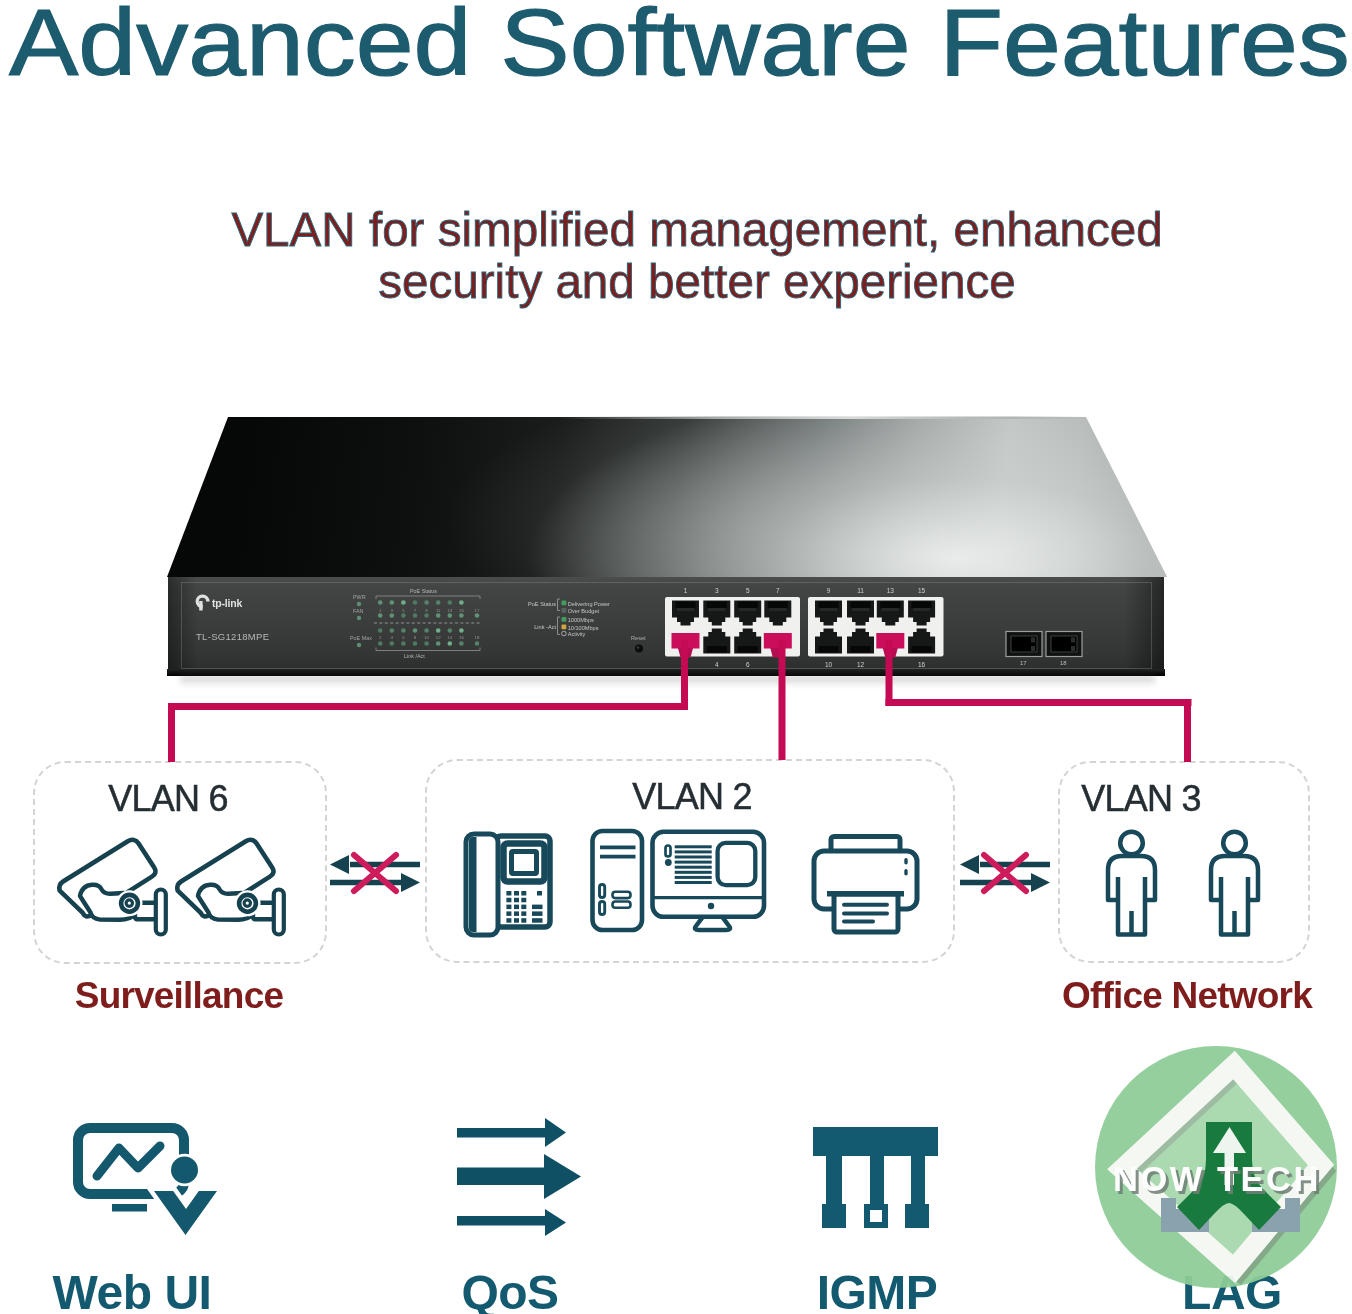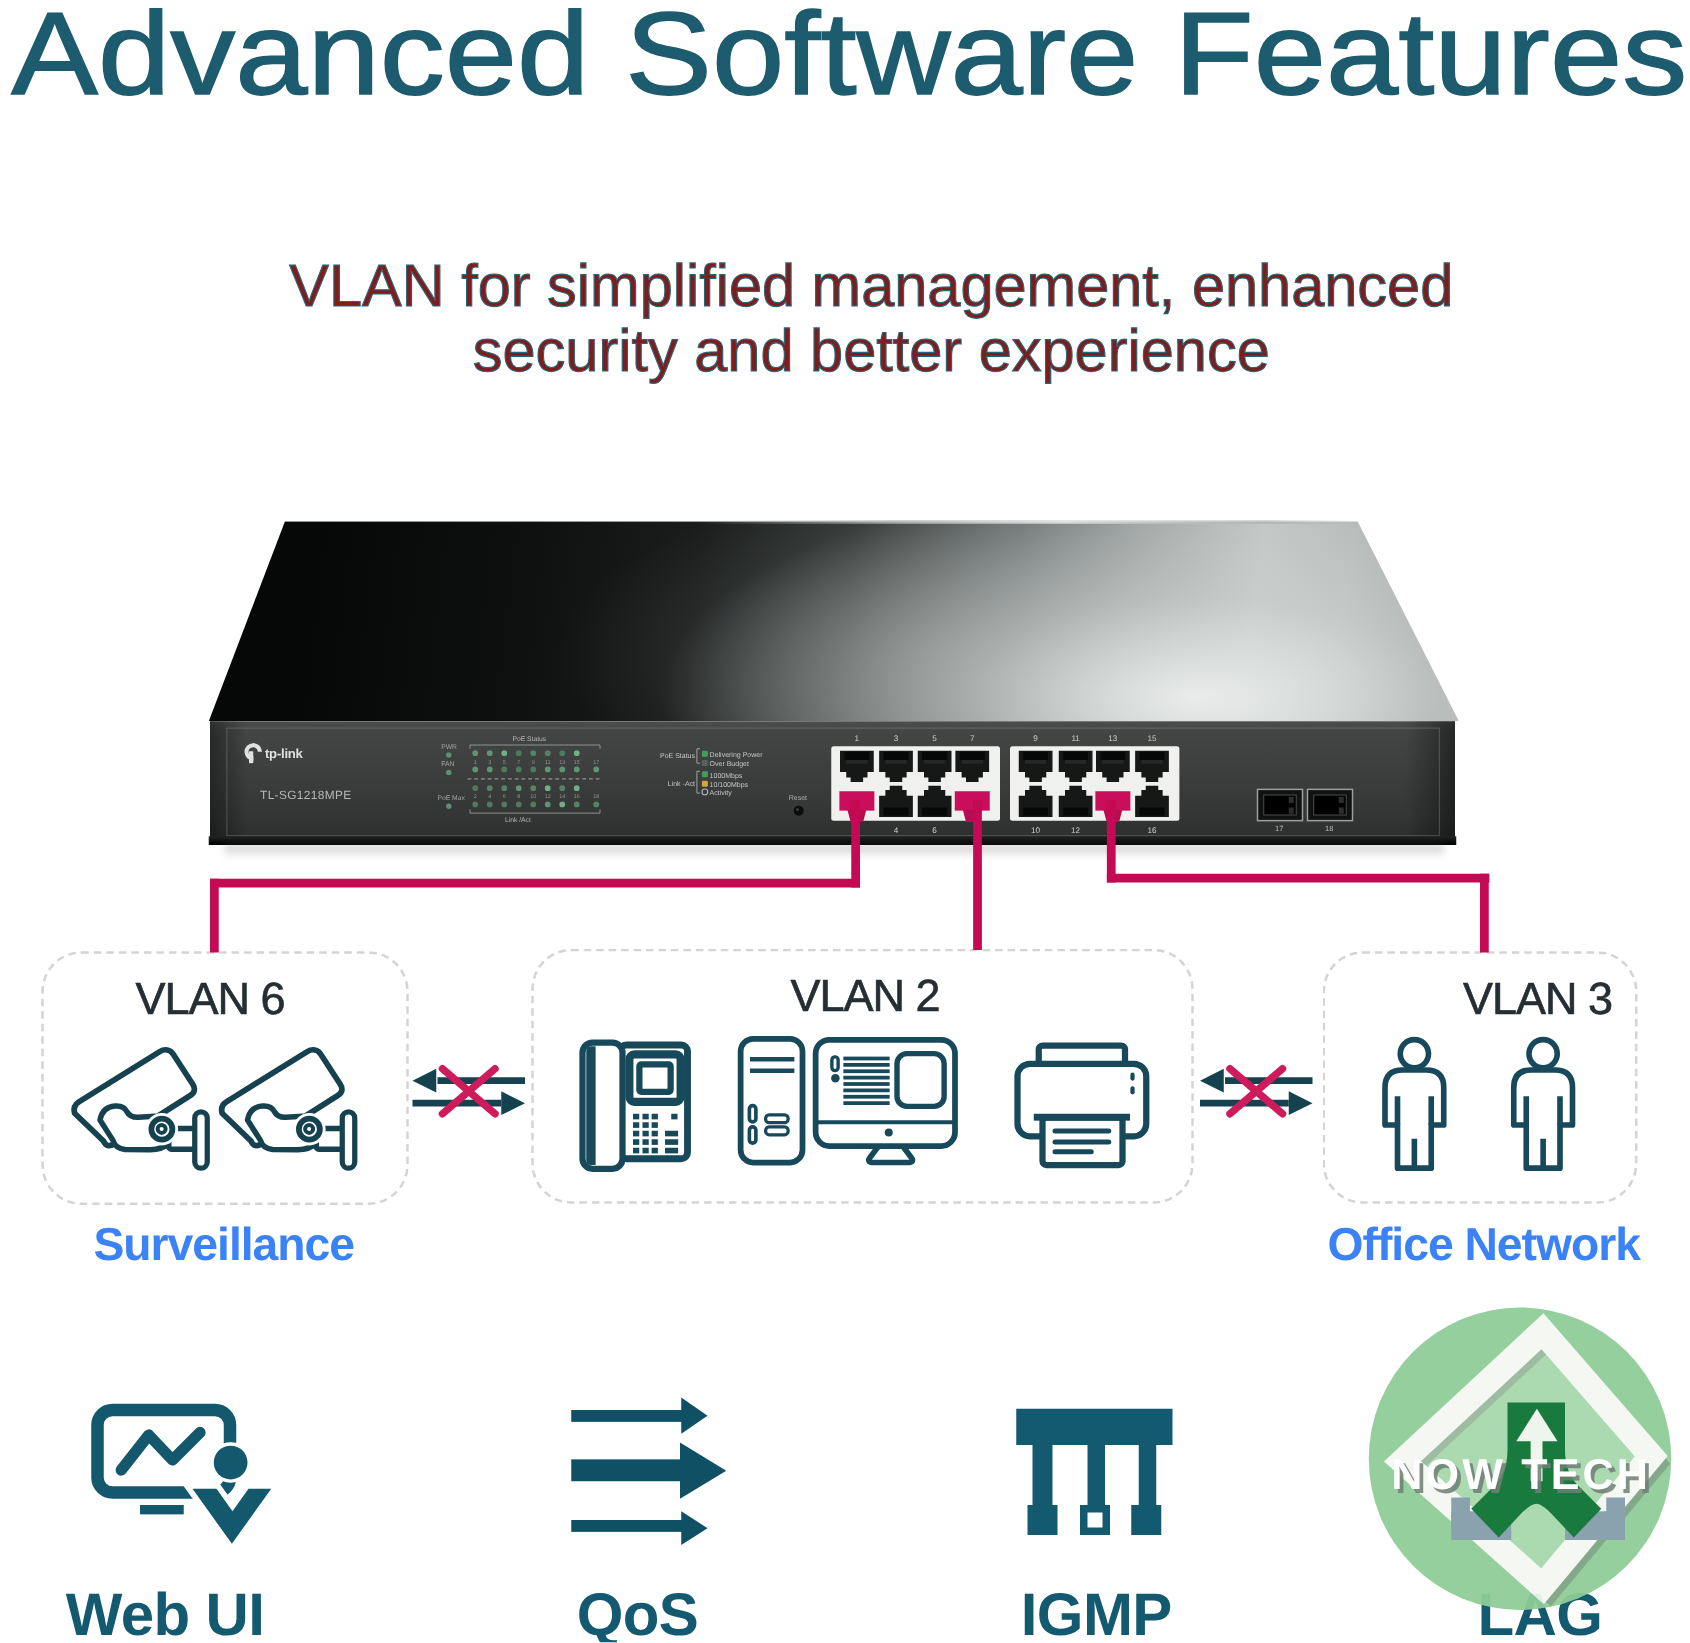--- a/index.html
+++ b/index.html
@@ -18,31 +18,31 @@
        radial-gradient(ellipse 430px 175px at 79% 88%, rgba(236,239,238,.95) 0%, rgba(208,212,211,.6) 45%, rgba(160,165,164,0) 100%),
        radial-gradient(ellipse 300px 130px at 58% 65%, rgba(130,136,135,.35) 0%, rgba(130,136,135,0) 100%),
        linear-gradient(96.5deg, #060707 8%, #0e0f0f 25%, #1b1d1d 39%, #343837 51%, #646b6a 64%, #9ba1a0 74%, #c0c5c4 83%, #b4b9b8 90%, #9aa09f 97%);}
   #swFace{left:168px;top:577px;width:996px;height:96px;
      background:linear-gradient(90deg, rgba(0,0,0,.40) 0%, rgba(0,0,0,0) 3%, rgba(0,0,0,0) 96%, rgba(0,0,0,.45) 100%),
                 linear-gradient(180deg,#4b4d4c 0%, #434545 10%, #3c3e3d 45%, #343635 80%, #2b2d2c 100%);}
   #swBez{left:181px;top:582px;width:969px;height:85px;border:1px solid rgba(135,140,138,.38);}
   #swBot{left:167px;top:669px;width:998px;height:7px;background:linear-gradient(180deg,#232424,#0a0a0a 70%,#000);}
   #swShadow{left:180px;top:676px;width:975px;height:10px;
      background:linear-gradient(180deg,rgba(90,90,90,.35),rgba(120,120,120,0));filter:blur(3px);}
-  #model{left:208px;top:631px;font-size:9.5px;color:#b5b8b7;letter-spacing:0.3px;}
+  #model{left:196px;top:631px;font-size:9.5px;color:#b5b8b7;letter-spacing:0.3px;}
   .vlanbox{border:2.5px dashed #d4d4d4;border-radius:32px;background:transparent;}
   #box1{left:33px;top:761px;width:290px;height:199px;}
   #box2{left:425px;top:759px;width:526px;height:200px;}
   #box3{left:1058px;top:761px;width:248px;height:198px;}
   .vlabel{font-size:36px;color:#252e33;-webkit-text-stroke:0.5px #252e33;white-space:nowrap;letter-spacing:-0.8px;transform:translateX(-50%);}
   #vl1{left:168px;top:778px;}
   #vl2{left:692px;top:776px;text-align:right;}
-  #vl3{left:1230px;top:778px;}
+  #vl3{left:1141px;top:778px;}
   .blabel{font-size:48px;font-weight:bold;color:#135a70;white-space:nowrap;letter-spacing:-0.5px;}
-  .tlabel{font-size:37px;font-weight:bold;color:#3b82f6;white-space:nowrap;letter-spacing:-0.8px;transform:translateX(-50%);}
+  .tlabel{font-size:37px;font-weight:bold;color:#7f1d1d;white-space:nowrap;letter-spacing:-0.8px;transform:translateX(-50%);}
   #lb1{left:179px;top:975px;}
   #lb2{left:692px;top:975px;}
   #lb3{left:1187px;top:975px;}
   #lbWeb{left:0px;top:1265px;width:264px;text-align:center;}
   #lbQos{left:380px;top:1265px;width:260px;text-align:center;}
   #lbIgmp{left:745px;top:1265px;width:264px;text-align:center;}
   #lbLag{left:1100px;top:1265px;width:264px;text-align:center;}
 </style>
 </head>
 <body>

